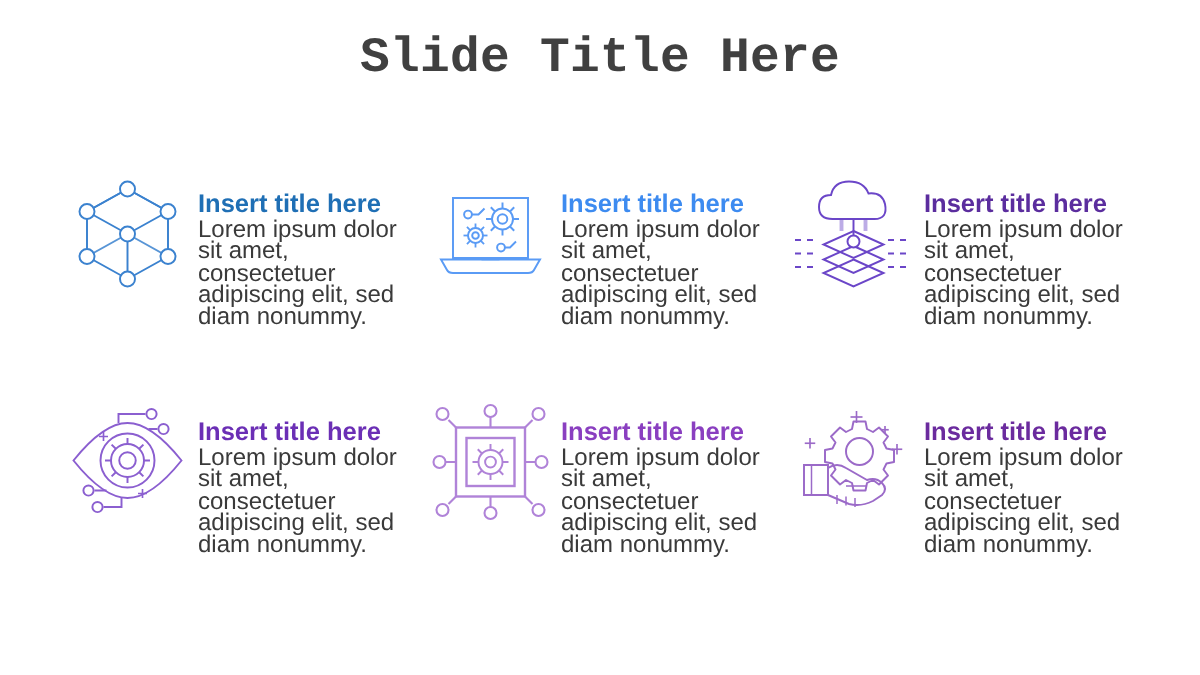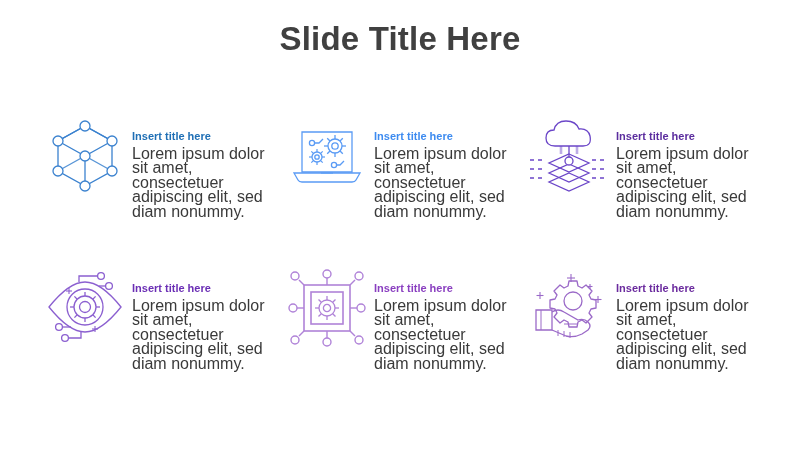--- a/index.html
+++ b/index.html
@@ -24,21 +24,21 @@
   .slide-title {
     position: absolute;
     top: 20px;
     left: 0;
     width: 800px;
     text-align: center;
     font-size: 33px;
     font-weight: bold;
     color: #404040;
     letter-spacing: 0.2px;
-    font-family: Liberation Sans, sans-serif;
+    font-family: Liberation Mono, monospace;
   }
   .grid {
     position: absolute;
     top: 112px;
     left: 42px;
     width: 726px;
     display: grid;
     grid-template-columns: repeat(3, 242px);
     grid-template-rows: 152px 152px;
   }
@@ -60,21 +60,21 @@
     box-sizing: border-box;
   }
   .item-icon svg {
     display: block;
   }
   .item-text {
     padding-left: 4px;
     padding-top: 16px;
   }
   .item-title {
-    font-size: 11px;
+    font-size: 17px;
     font-weight: bold;
     line-height: 16px;
     margin-bottom: 3px;
     font-family: "Liberation Sans", sans-serif;
     white-space: nowrap;
   }
   .item-desc {
     font-size: 16px;
     line-height: 14.4px;
     color: #3a3a3a;

